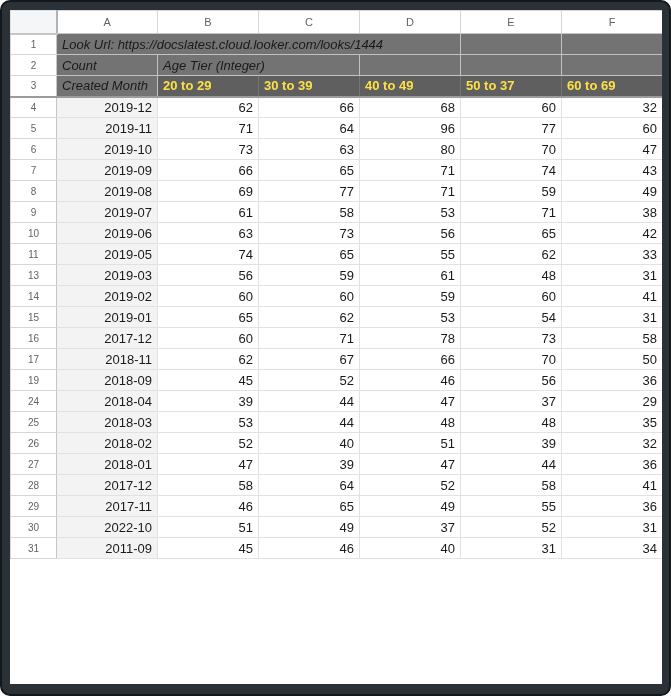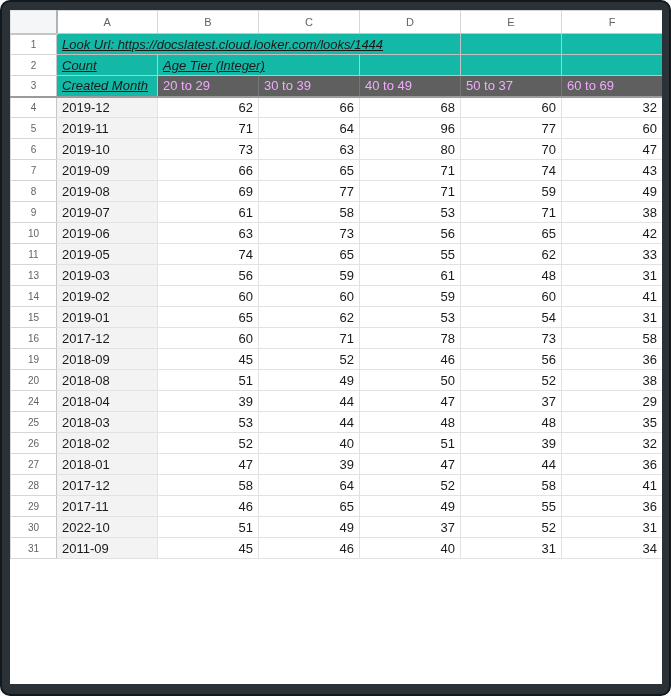--- a/index.html
+++ b/index.html
@@ -56,39 +56,38 @@
   .rowhead {
     background: #ffffff;
     color: #5f6368;
     font-size: 10px;
     text-align: center;
     border: 1px solid #d6d6d6;
     border-right: 1px solid #c6c6c6;
   }
   
   .gray {
-    background: #14b8a6;
+    background: #737373;
     font-style: italic;
     border-color: #c2c2c2;
-    text-decoration: underline;
   }
   
   .dark {
     background: #5f5f5f;
-    color: #f0abfc;
-    font-weight: normal;
+    color: #fde047;
+    font-weight: bold;
     border-color: #757575;
     border-top-color: #8a8a8a;
   }
   
   tr.frozen td { border-bottom: 2px solid #9b9b9b; }
   
   .month {
     background: #f3f3f3;
-    text-align: left;
+    text-align: right;
   }
   .num {
     background: #ffffff;
     text-align: right;
   }
 </style>
 </head>
 <body>
 
 <div class="window">
@@ -240,38 +239,38 @@
           <tr class="r">
             <td class="rowhead">16</td>
             <td class="month">2017-12</td>
             <td class="num">60</td>
             <td class="num">71</td>
             <td class="num">78</td>
             <td class="num">73</td>
             <td class="num">58</td>
           </tr>
           <tr class="r">
+            <td class="rowhead">17</td>
+            <td class="month">2018-11</td>
+            <td class="num">62</td>
+            <td class="num">67</td>
+            <td class="num">66</td>
+            <td class="num">70</td>
+            <td class="num">50</td>
+          </tr>
+          <tr class="r">
             <td class="rowhead">19</td>
             <td class="month">2018-09</td>
             <td class="num">45</td>
             <td class="num">52</td>
             <td class="num">46</td>
             <td class="num">56</td>
             <td class="num">36</td>
           </tr>
           <tr class="r">
-            <td class="rowhead">20</td>
-            <td class="month">2018-08</td>
-            <td class="num">51</td>
-            <td class="num">49</td>
-            <td class="num">50</td>
-            <td class="num">52</td>
-            <td class="num">38</td>
-          </tr>
-          <tr class="r">
             <td class="rowhead">24</td>
             <td class="month">2018-04</td>
             <td class="num">39</td>
             <td class="num">44</td>
             <td class="num">47</td>
             <td class="num">37</td>
             <td class="num">29</td>
           </tr>
           <tr class="r">
             <td class="rowhead">25</td>

